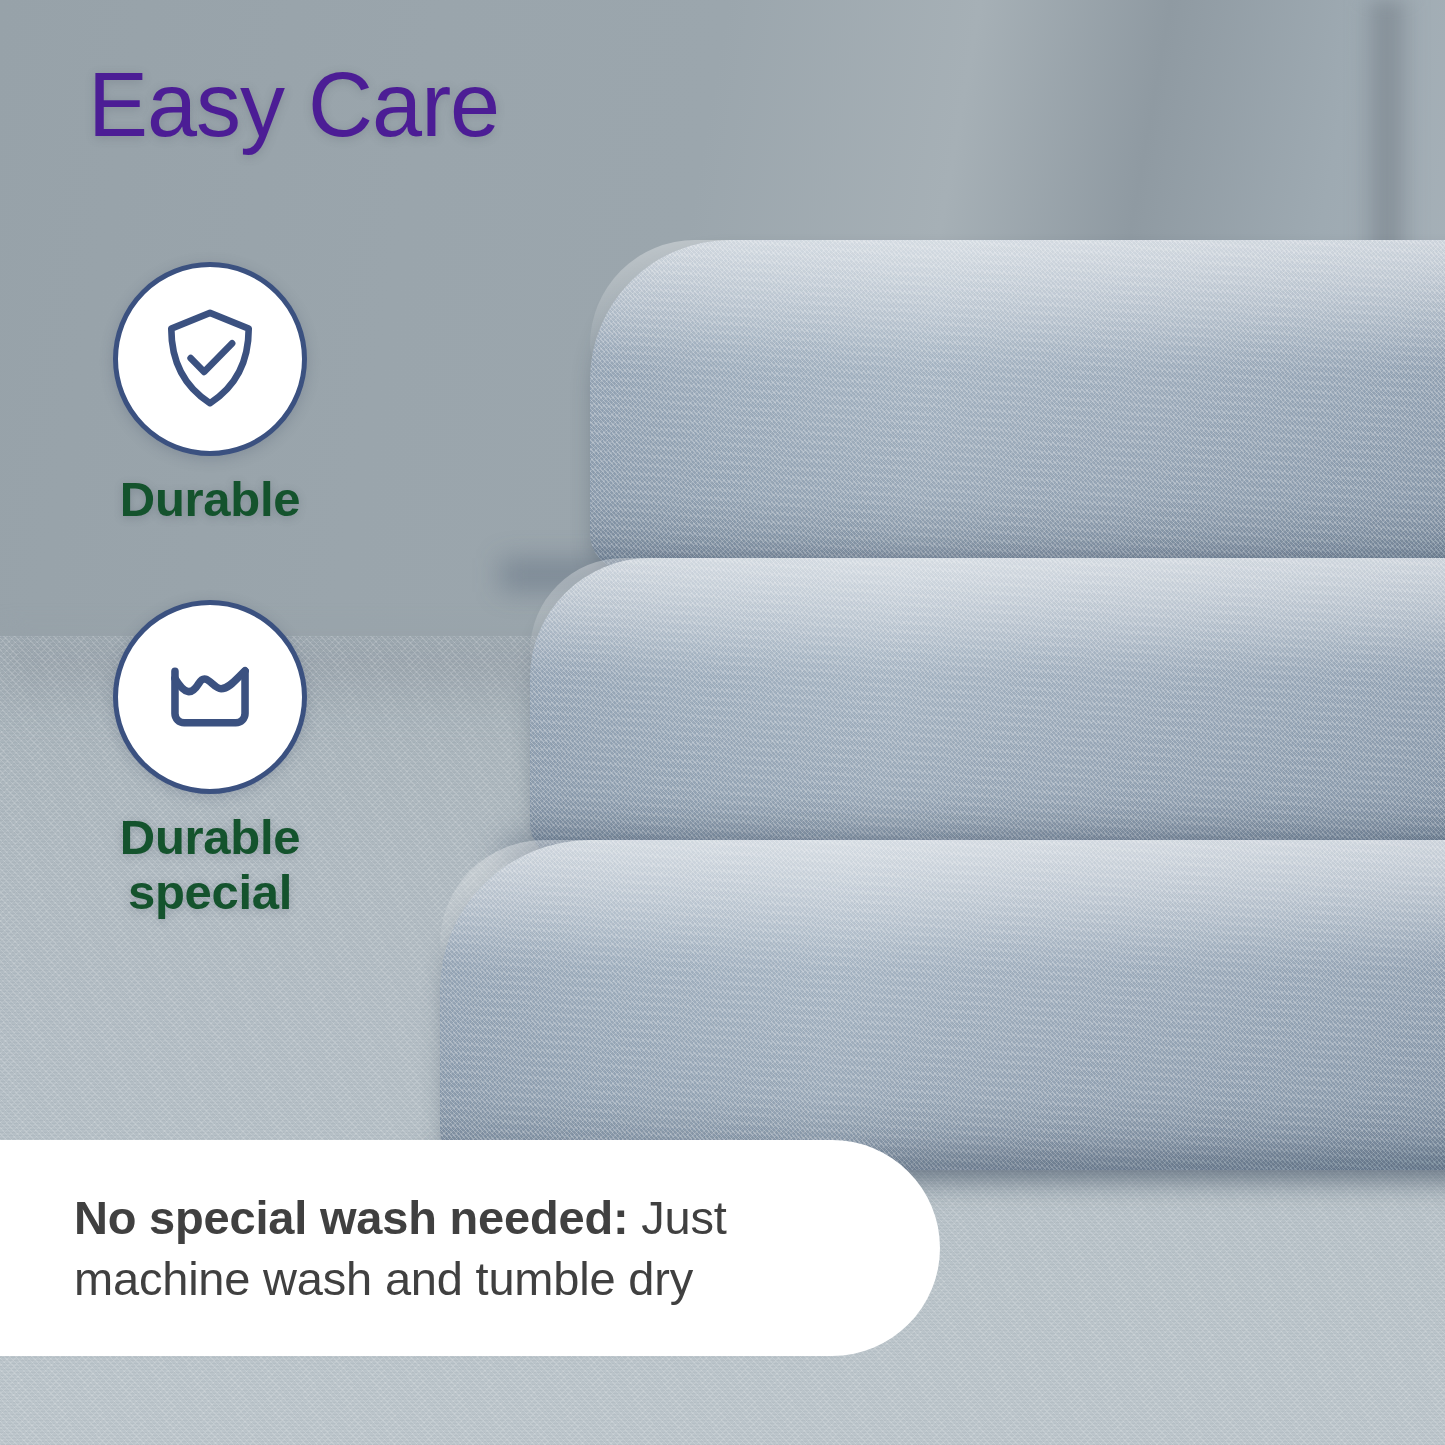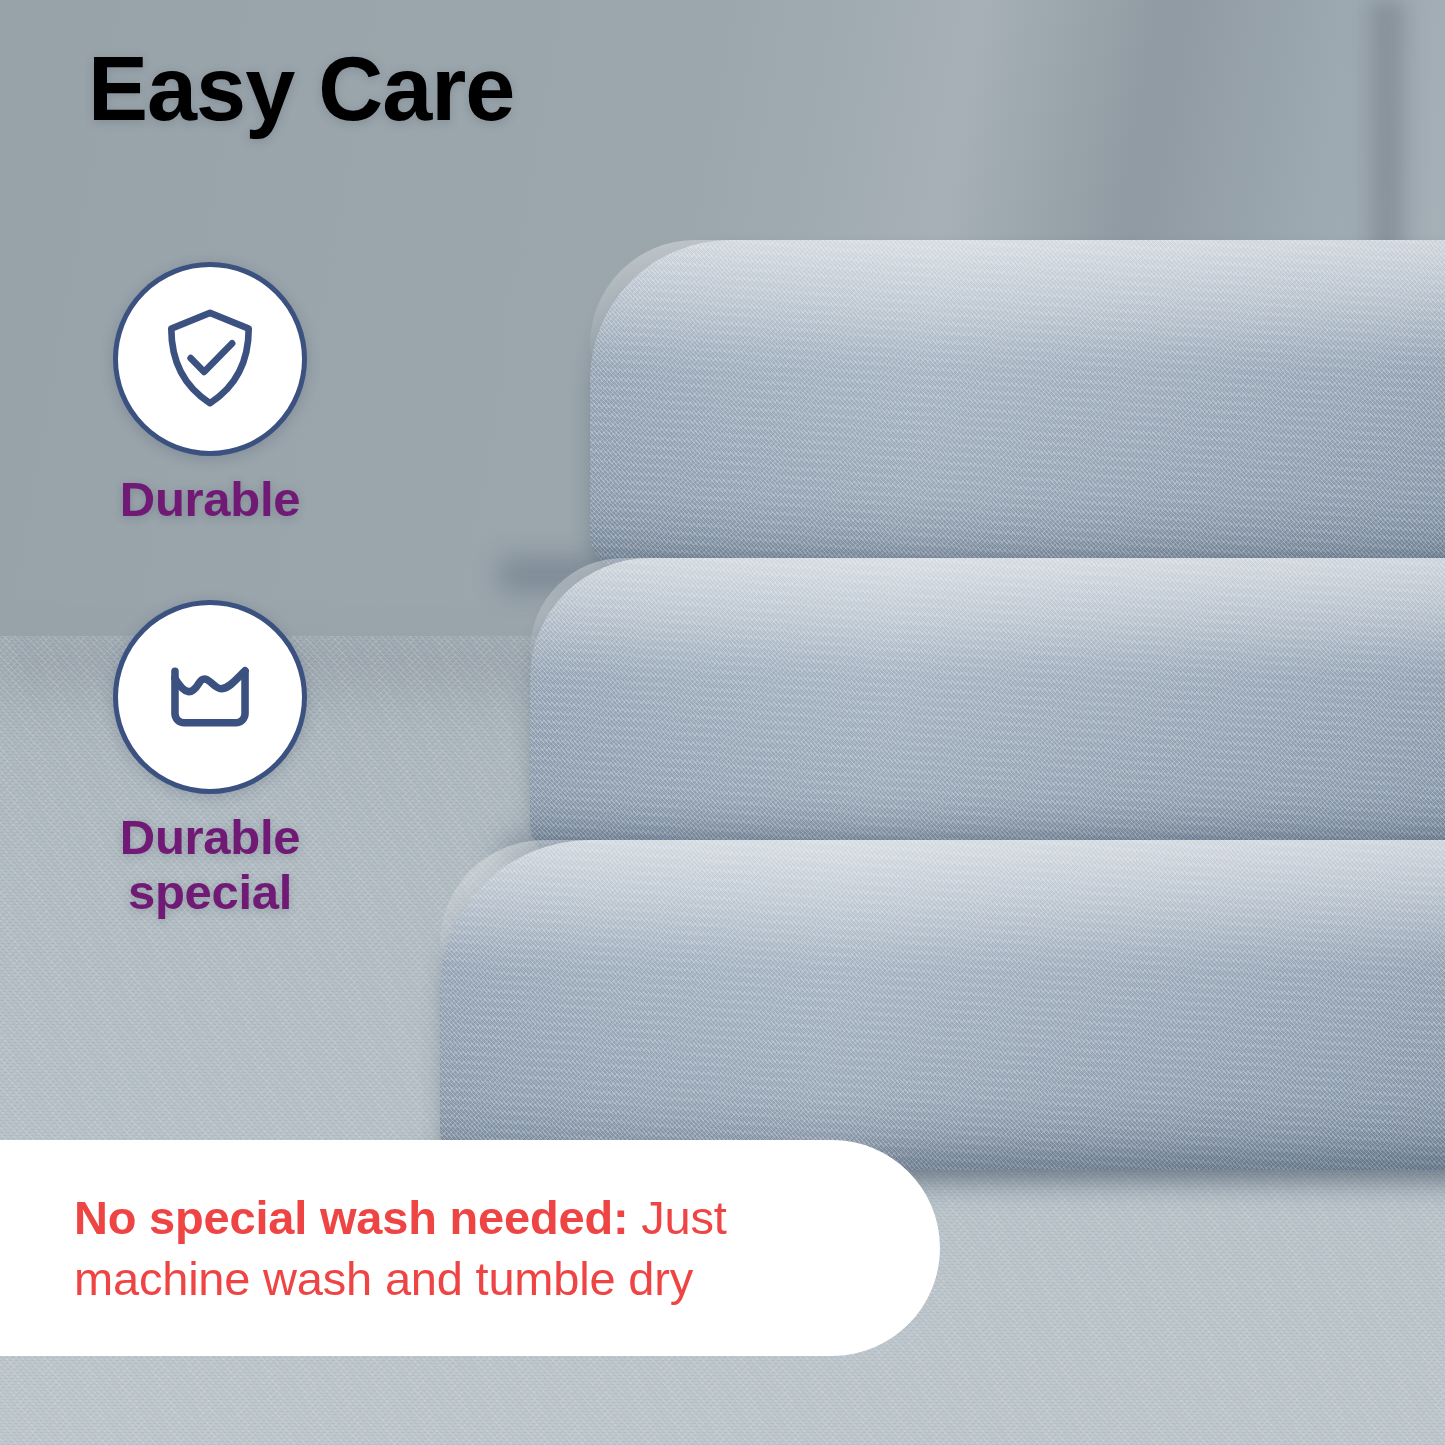--- a/index.html
+++ b/index.html
@@ -129,24 +129,24 @@
     filter: blur(13px);
   }
   .shadow-1 { top: 318px; }
   .shadow-2 { top: 596px; }
   .shadow-3 { top: 912px; left: 40px; background: rgba(52,70,92,0.22); }
 
   
   .title {
     position: absolute;
     left: 88px;
-    top: 42px;
-    color: #000000;
+    top: 58px;
+    color: #4c1d95;
     font-size: 90px;
-    font-weight: 700;
+    font-weight: 400;
     letter-spacing: -1px;
     line-height: 1.05;
     text-shadow: 0 2px 10px rgba(70,84,96,0.25);
   }
 
   
   .feature {
     position: absolute;
     left: 0;
     width: 420px;
@@ -165,21 +165,21 @@
     margin: 0 auto;
     display: flex;
     align-items: center;
     justify-content: center;
     box-shadow: 0 3px 14px rgba(50,66,92,0.22);
   }
   .badge svg { display: block; }
 
   .feature-label {
     margin-top: 16px;
-    color: #701a75;
+    color: #14532d;
     font-size: 49px;
     font-weight: 700;
     line-height: 1.12;
     letter-spacing: -0.3px;
     text-shadow: 0 2px 9px rgba(70,84,96,0.30);
   }
 
   
   .caption {
     position: absolute;
@@ -187,21 +187,21 @@
     top: 1140px;
     width: 940px;
     height: 216px;
     background: #ffffff;
     border-radius: 0 120px 120px 0;
     display: flex;
     align-items: center;
   }
   .caption-text {
     padding: 0 78px 0 74px;
-    color: #ef4444;
+    color: #404040;
     font-size: 47px;
     line-height: 1.30;
     font-weight: 400;
     letter-spacing: -0.2px;
   }
   .caption-text b {
     font-weight: 700;
   }
 </style>
 </head>

